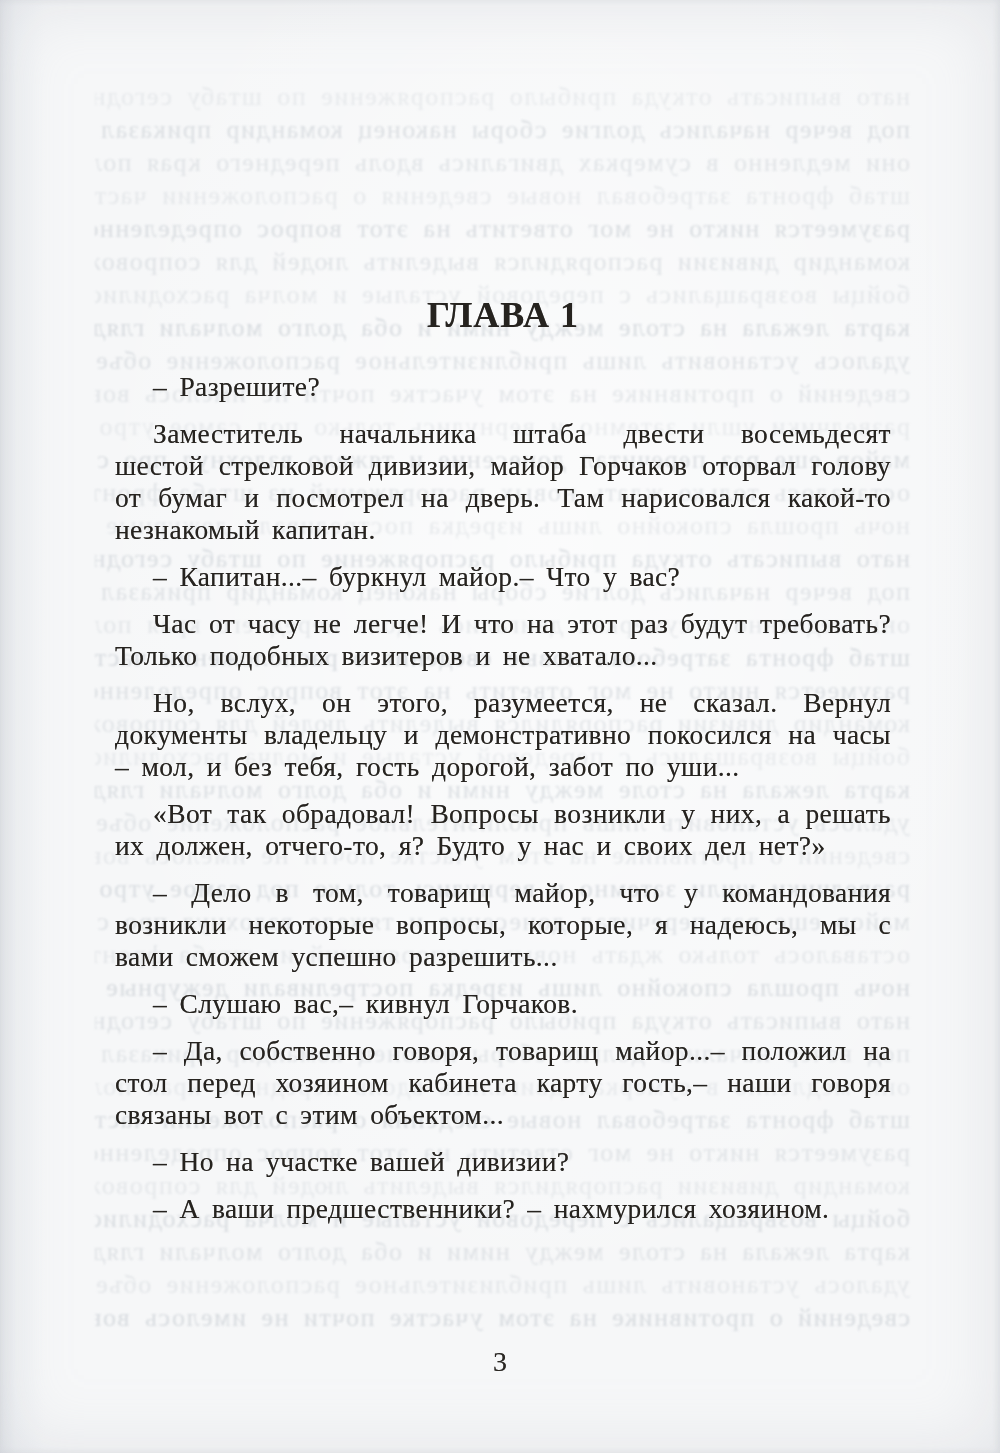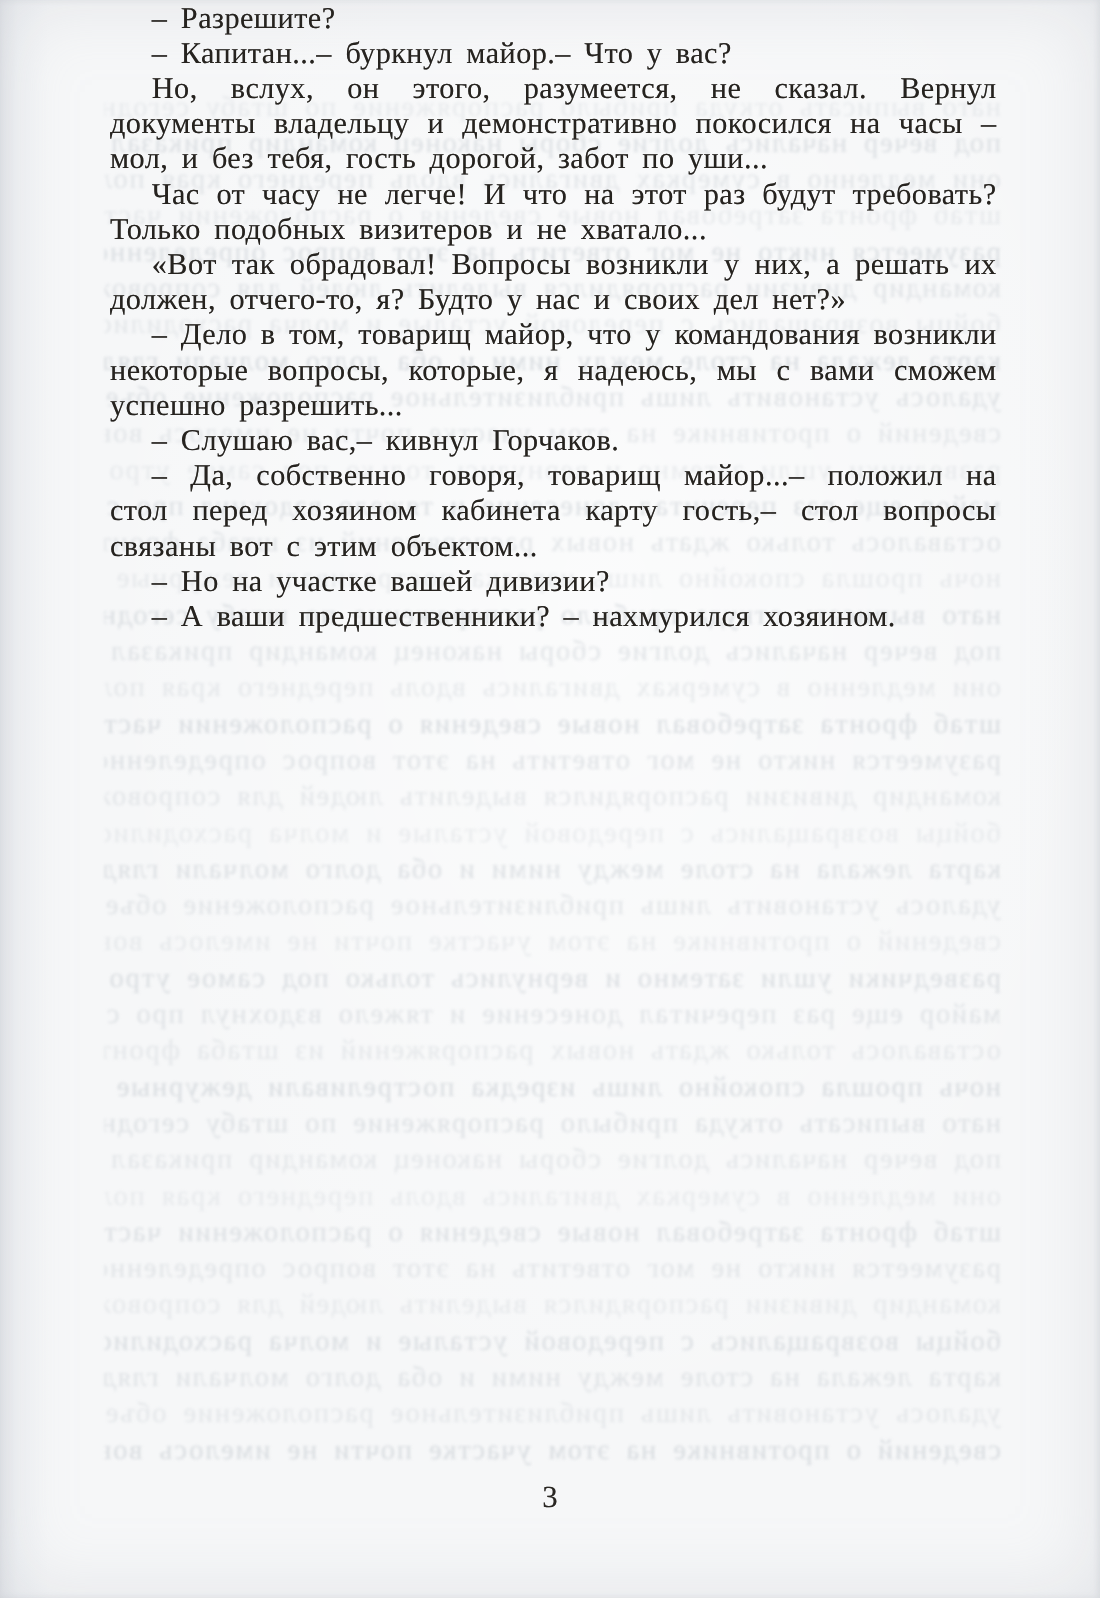--- a/index.html
+++ b/index.html
@@ -35,21 +35,21 @@
   }
   .heading{
     margin:295px 0 36px 0;
     text-align:center;
     font-weight:bold;
     font-size:36px;line-height:40px;
     letter-spacing:1px;
     text-shadow:0 0 0.6px rgba(20,20,20,0.55);
   }
   .body-text p{
-    margin:0;
+    margin:15px;
     text-indent:38px;
     text-align:justify;
     font-size:27.5px;
     line-height:32px;
     letter-spacing:0.4px;
     word-spacing:5px;
     text-shadow:0 0 0.6px rgba(30,28,25,0.5);
   }
   .page-number{
     position:absolute;left:0;top:1346px;width:100%;
@@ -96,27 +96,29 @@
       <div class="ghost-line" style="top: 1072px; opacity: 0.38;">они медленно в сумерках двигались вдоль переднего края полосы</div>
       <div class="ghost-line" style="top: 1105px; opacity: 0.66;">штаб фронта затребовал новые сведения о расположении частей</div>
       <div class="ghost-line" style="top: 1138px; opacity: 0.54;">разумеется никто не мог ответить на этот вопрос определенно</div>
       <div class="ghost-line" style="top: 1171px; opacity: 0.42;">командир дивизии распорядился выделить людей для сопровождения</div>
       <div class="ghost-line" style="top: 1204px; opacity: 0.7;">бойцы возвращались с передовой усталые и молча расходились по</div>
       <div class="ghost-line" style="top: 1237px; opacity: 0.58;">карта лежала на столе между ними и оба долго молчали глядя на</div>
       <div class="ghost-line" style="top: 1270px; opacity: 0.46;">удалось установить лишь приблизительное расположение объекта</div>
       <div class="ghost-line" style="top: 1303px; opacity: 0.74;">сведений о противнике на этом участке почти не имелось вовсе</div>
     </div>
   <div class="content">
+    <div class="heading">ГЛАВА 1</div>
     <div class="body-text">
         <p>– Разрешите?</p>
+        <p>Заместитель начальника штаба двести восемьдесят шестой стрелковой дивизии, майор Горчаков оторвал голову от бумаг и посмотрел на дверь. Там нарисовался какой-то незнакомый капитан.</p>
         <p>– Капитан...– буркнул майор.– Что у вас?</p>
+        <p>Час от часу не легче! И что на этот раз будут требовать? Только подобных визитеров и не хватало...</p>
         <p>Но, вслух, он этого, разумеется, не сказал. Вернул документы владельцу и демонстративно покосился на часы – мол, и без тебя, гость дорогой, забот по уши...</p>
-        <p>Час от часу не легче! И что на этот раз будут требовать? Только подобных визитеров и не хватало...</p>
         <p>«Вот так обрадовал! Вопросы возникли у них, а решать их должен, отчего-то, я? Будто у нас и своих дел нет?»</p>
         <p>– Дело в том, товарищ майор, что у командования возникли некоторые вопросы, которые, я надеюсь, мы с вами сможем успешно разрешить...</p>
         <p>– Слушаю вас,– кивнул Горчаков.</p>
-        <p>– Да, собственно говоря, товарищ майор...– положил на стол перед хозяином кабинета карту гость,– стол вопросы связаны вот с этим объектом...</p>
+        <p>– Да, собственно говоря, товарищ майор...– положил на стол перед хозяином кабинета карту гость,– наши говоря связаны вот с этим объектом...</p>
         <p>– Но на участке вашей дивизии?</p>
         <p>– А ваши предшественники? – нахмурился хозяином.</p>
       </div>
   </div>
   <div class="page-number">3</div>
 </div>
 
 </body></html>

